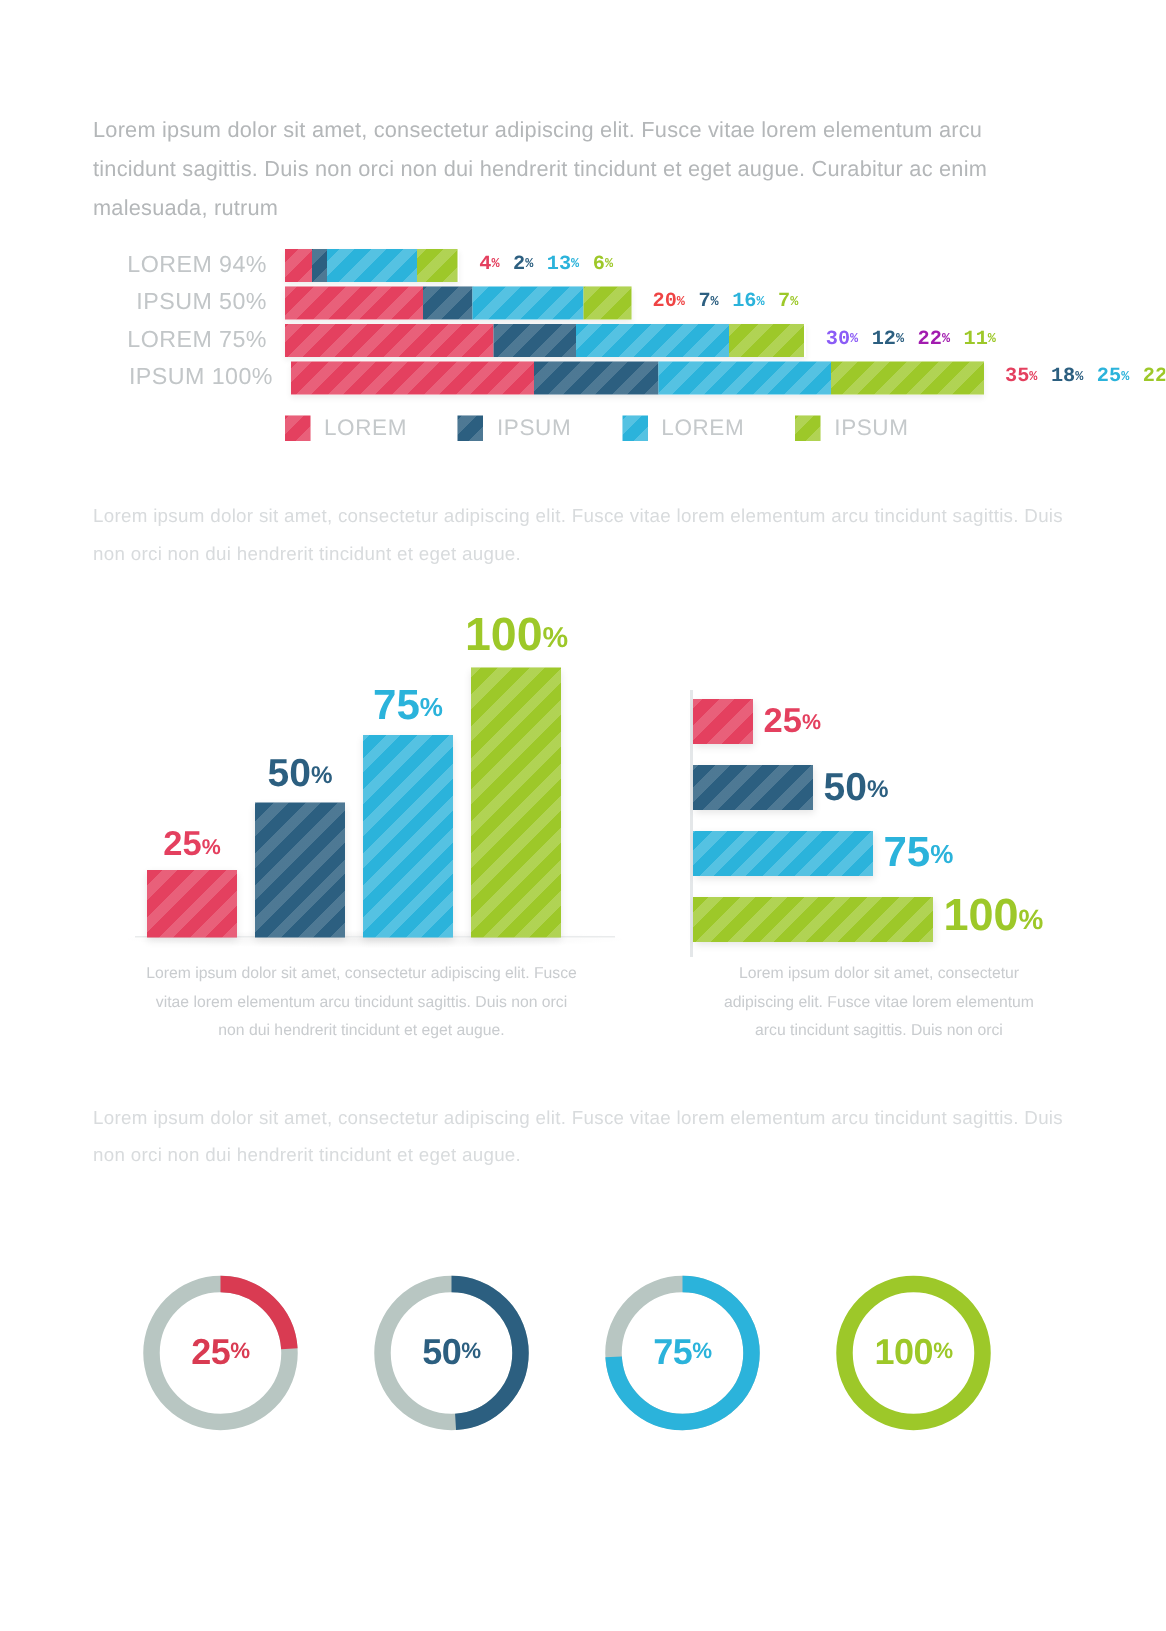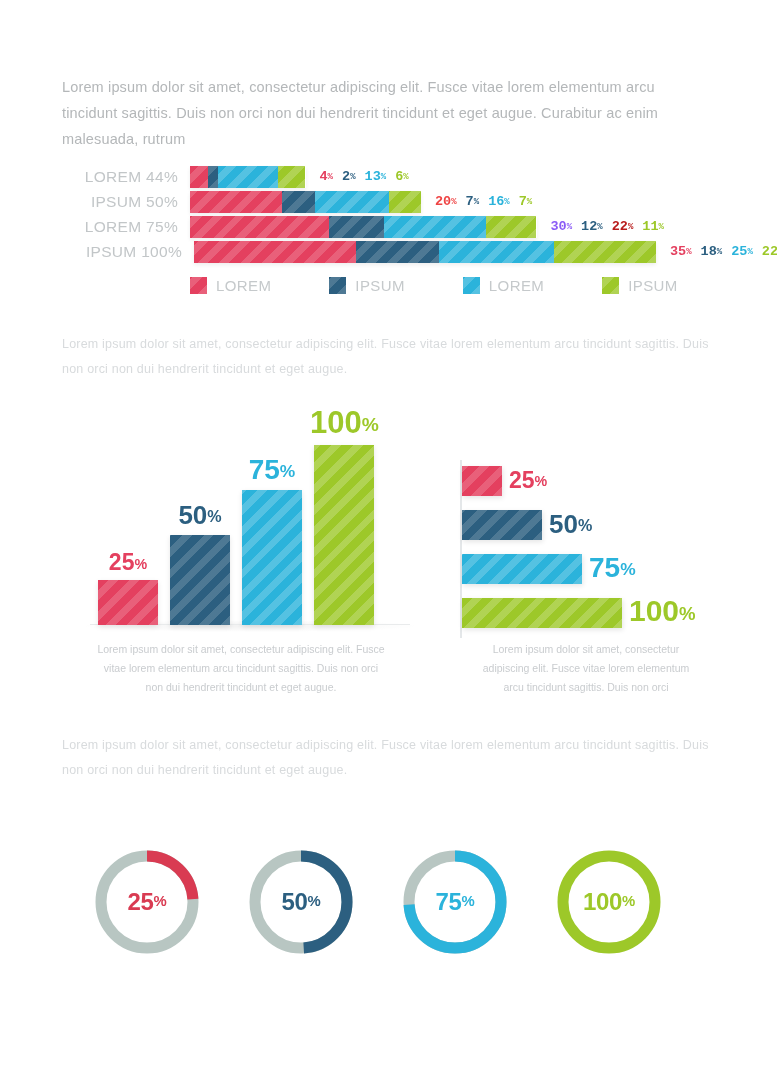--- a/index.html
+++ b/index.html
@@ -100,21 +100,21 @@
       rgba(255,255,255,0) 7px, rgba(255,255,255,0) 15px);
   }
   .stripe-green {
     background-color: #9dc829;
     background-image: repeating-linear-gradient(-45deg,
       rgba(255,255,255,0.20) 0px, rgba(255,255,255,0.20) 7px,
       rgba(255,255,255,0) 7px, rgba(255,255,255,0) 15px);
   }
 
   
-  #legend { position: absolute; display: flex; align-items: center; gap: 24px; }
+  #legend { position: absolute; display: flex; align-items: center; }
   .lg-item { display: flex; align-items: center; margin-right: 34px; }
   .lg-item:last-child { margin-right: 0; }
   .lg-swatch { width: 17px; height: 17px; margin-right: 9px; }
   .lg-text {
     font-size: 15px;
     color: #c5c9cb;
     letter-spacing: 0.4px;
   }
 
   
@@ -180,21 +180,21 @@
 </style>
 </head>
 <body>
 
 <div id="page">
 
   <div class="intro-para" id="intro-para" style="left:62px; top:74px; width:650px;">Lorem ipsum dolor sit amet, consectetur adipiscing elit. Fusce vitae lorem elementum arcu tincidunt sagittis. Duis non orci non dui hendrerit tincidunt et eget augue. Curabitur ac enim malesuada, rutrum</div>
 
   <div id="stacked-block">
       <div class="st-row" style="left: 0px; top: 166px; width: 777px;">
-        <div class="st-label" style="right: 599px;">LOREM 44%</div>
+        <div class="st-label" style="right: 599px;">LOREM 94%</div>
         <div class="st-track" style="left: 190px; width: 115.5px; box-shadow: rgba(0, 0, 0, 0.07) 0px 2px 4px;">
           <div class="st-seg stripe-red" style="width: 16%;"></div>
           <div class="st-seg stripe-navy" style="width: 8%;"></div>
           <div class="st-seg stripe-blue" style="width: 52%;"></div>
           <div class="st-seg stripe-green" style="width: 24%;"></div>
         </div>
         <div class="st-vals" style="left: 319.5px;"><span style="color: rgb(228, 64, 95);">4<sup>%</sup></span><span style="color: rgb(44, 95, 128);">2<sup>%</sup></span><span style="color: rgb(43, 179, 219);">13<sup>%</sup></span><span style="color: rgb(157, 200, 41);">6<sup>%</sup></span></div>
       </div>
       <div class="st-row" style="left: 0px; top: 191px; width: 777px;">
         <div class="st-label" style="right: 599px;">IPSUM 50%</div>
@@ -207,21 +207,21 @@
         <div class="st-vals" style="left: 435px;"><span style="color: #ef4444;">20<sup>%</sup></span><span style="color: rgb(44, 95, 128);">7<sup>%</sup></span><span style="color: rgb(43, 179, 219);">16<sup>%</sup></span><span style="color: rgb(157, 200, 41);">7<sup>%</sup></span></div>
       </div>
       <div class="st-row" style="left: 0px; top: 216px; width: 777px;">
         <div class="st-label" style="right: 599px;">LOREM 75%</div>
         <div class="st-track" style="left: 190px; width: 346.5px; box-shadow: rgba(0, 0, 0, 0.07) 0px 2px 4px;">
           <div class="st-seg stripe-red" style="width: 40%;"></div>
           <div class="st-seg stripe-navy" style="width: 16%;"></div>
           <div class="st-seg stripe-blue" style="width: 29.3333%;"></div>
           <div class="st-seg stripe-green" style="width: 14.6667%;"></div>
         </div>
-        <div class="st-vals" style="left: 550.5px;"><span style="color: #8b5cf6;">30<sup>%</sup></span><span style="color: rgb(44, 95, 128);">12<sup>%</sup></span><span style="color: #b91c1c;">22<sup>%</sup></span><span style="color: rgb(157, 200, 41);">11<sup>%</sup></span></div>
+        <div class="st-vals" style="left: 550.5px;"><span style="color: #8b5cf6;">30<sup>%</sup></span><span style="color: rgb(44, 95, 128);">12<sup>%</sup></span><span style="color: #a21caf;">22<sup>%</sup></span><span style="color: rgb(157, 200, 41);">11<sup>%</sup></span></div>
       </div>
       <div class="st-row" style="left: 4px; top: 241px; width: 777px;">
         <div class="st-label" style="right: 599px;">IPSUM 100%</div>
         <div class="st-track" style="left: 190px; width: 462px; box-shadow: rgba(0, 0, 0, 0.07) 0px 2px 4px;">
           <div class="st-seg stripe-red" style="width: 35%;"></div>
           <div class="st-seg stripe-navy" style="width: 18%;"></div>
           <div class="st-seg stripe-blue" style="width: 25%;"></div>
           <div class="st-seg stripe-green" style="width: 22%;"></div>
         </div>
         <div class="st-vals" style="left: 666px;"><span style="color: rgb(228, 64, 95);">35<sup>%</sup></span><span style="color: rgb(44, 95, 128);">18<sup>%</sup></span><span style="color: rgb(43, 179, 219);">25<sup>%</sup></span><span style="color: rgb(157, 200, 41);">22</span></div>

